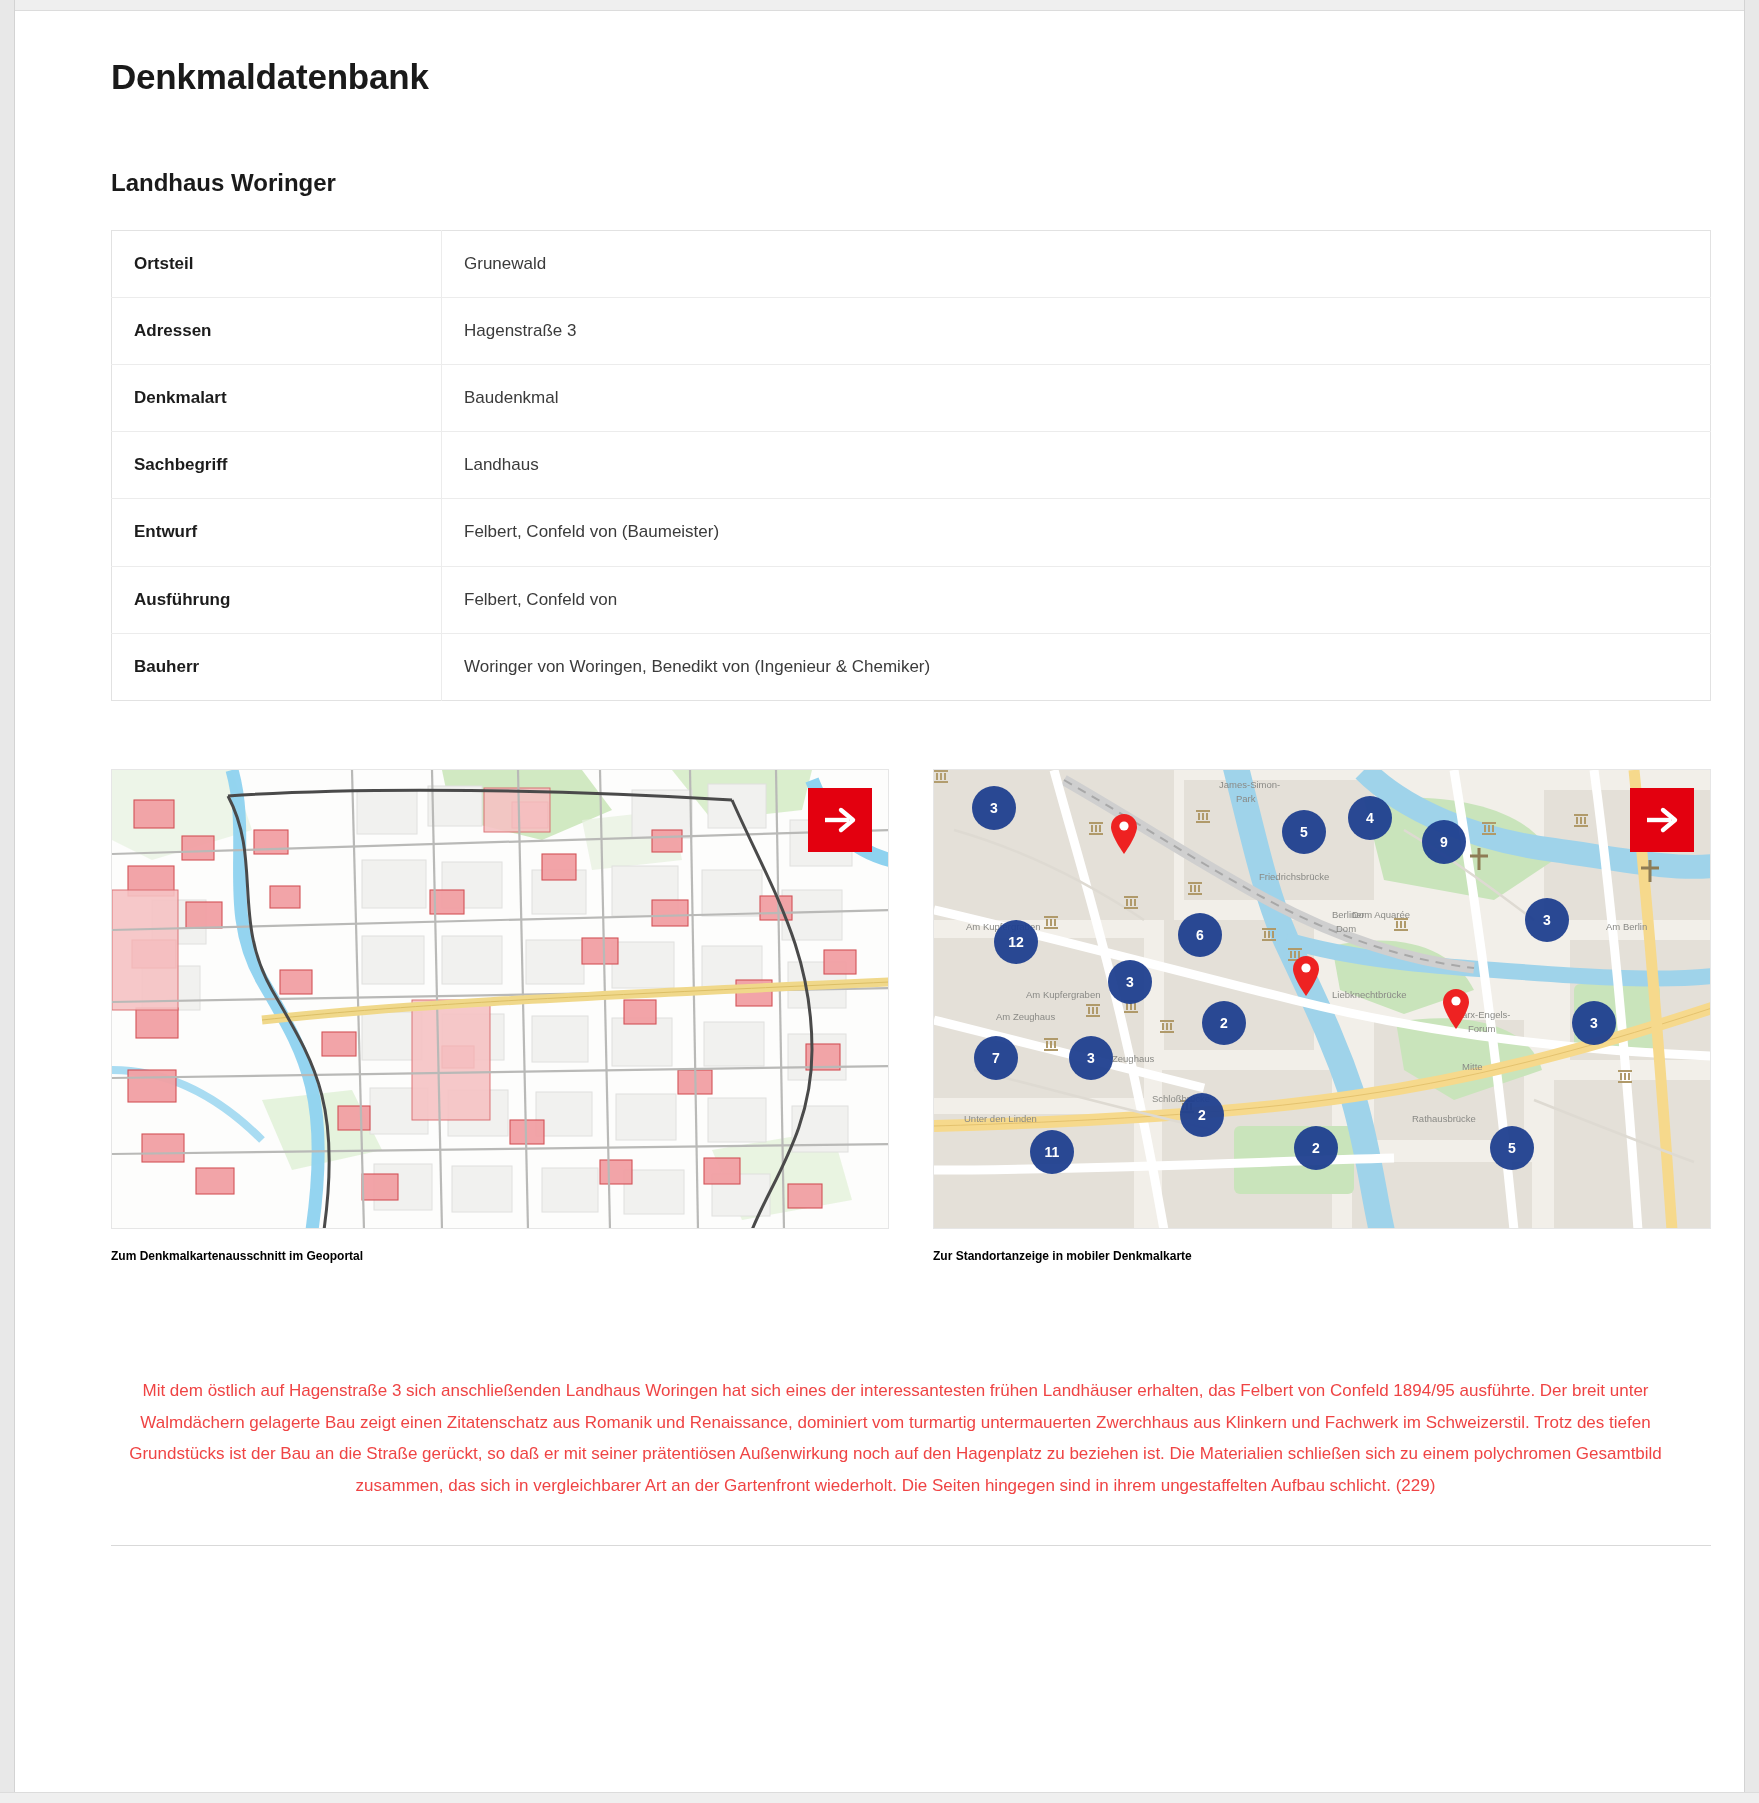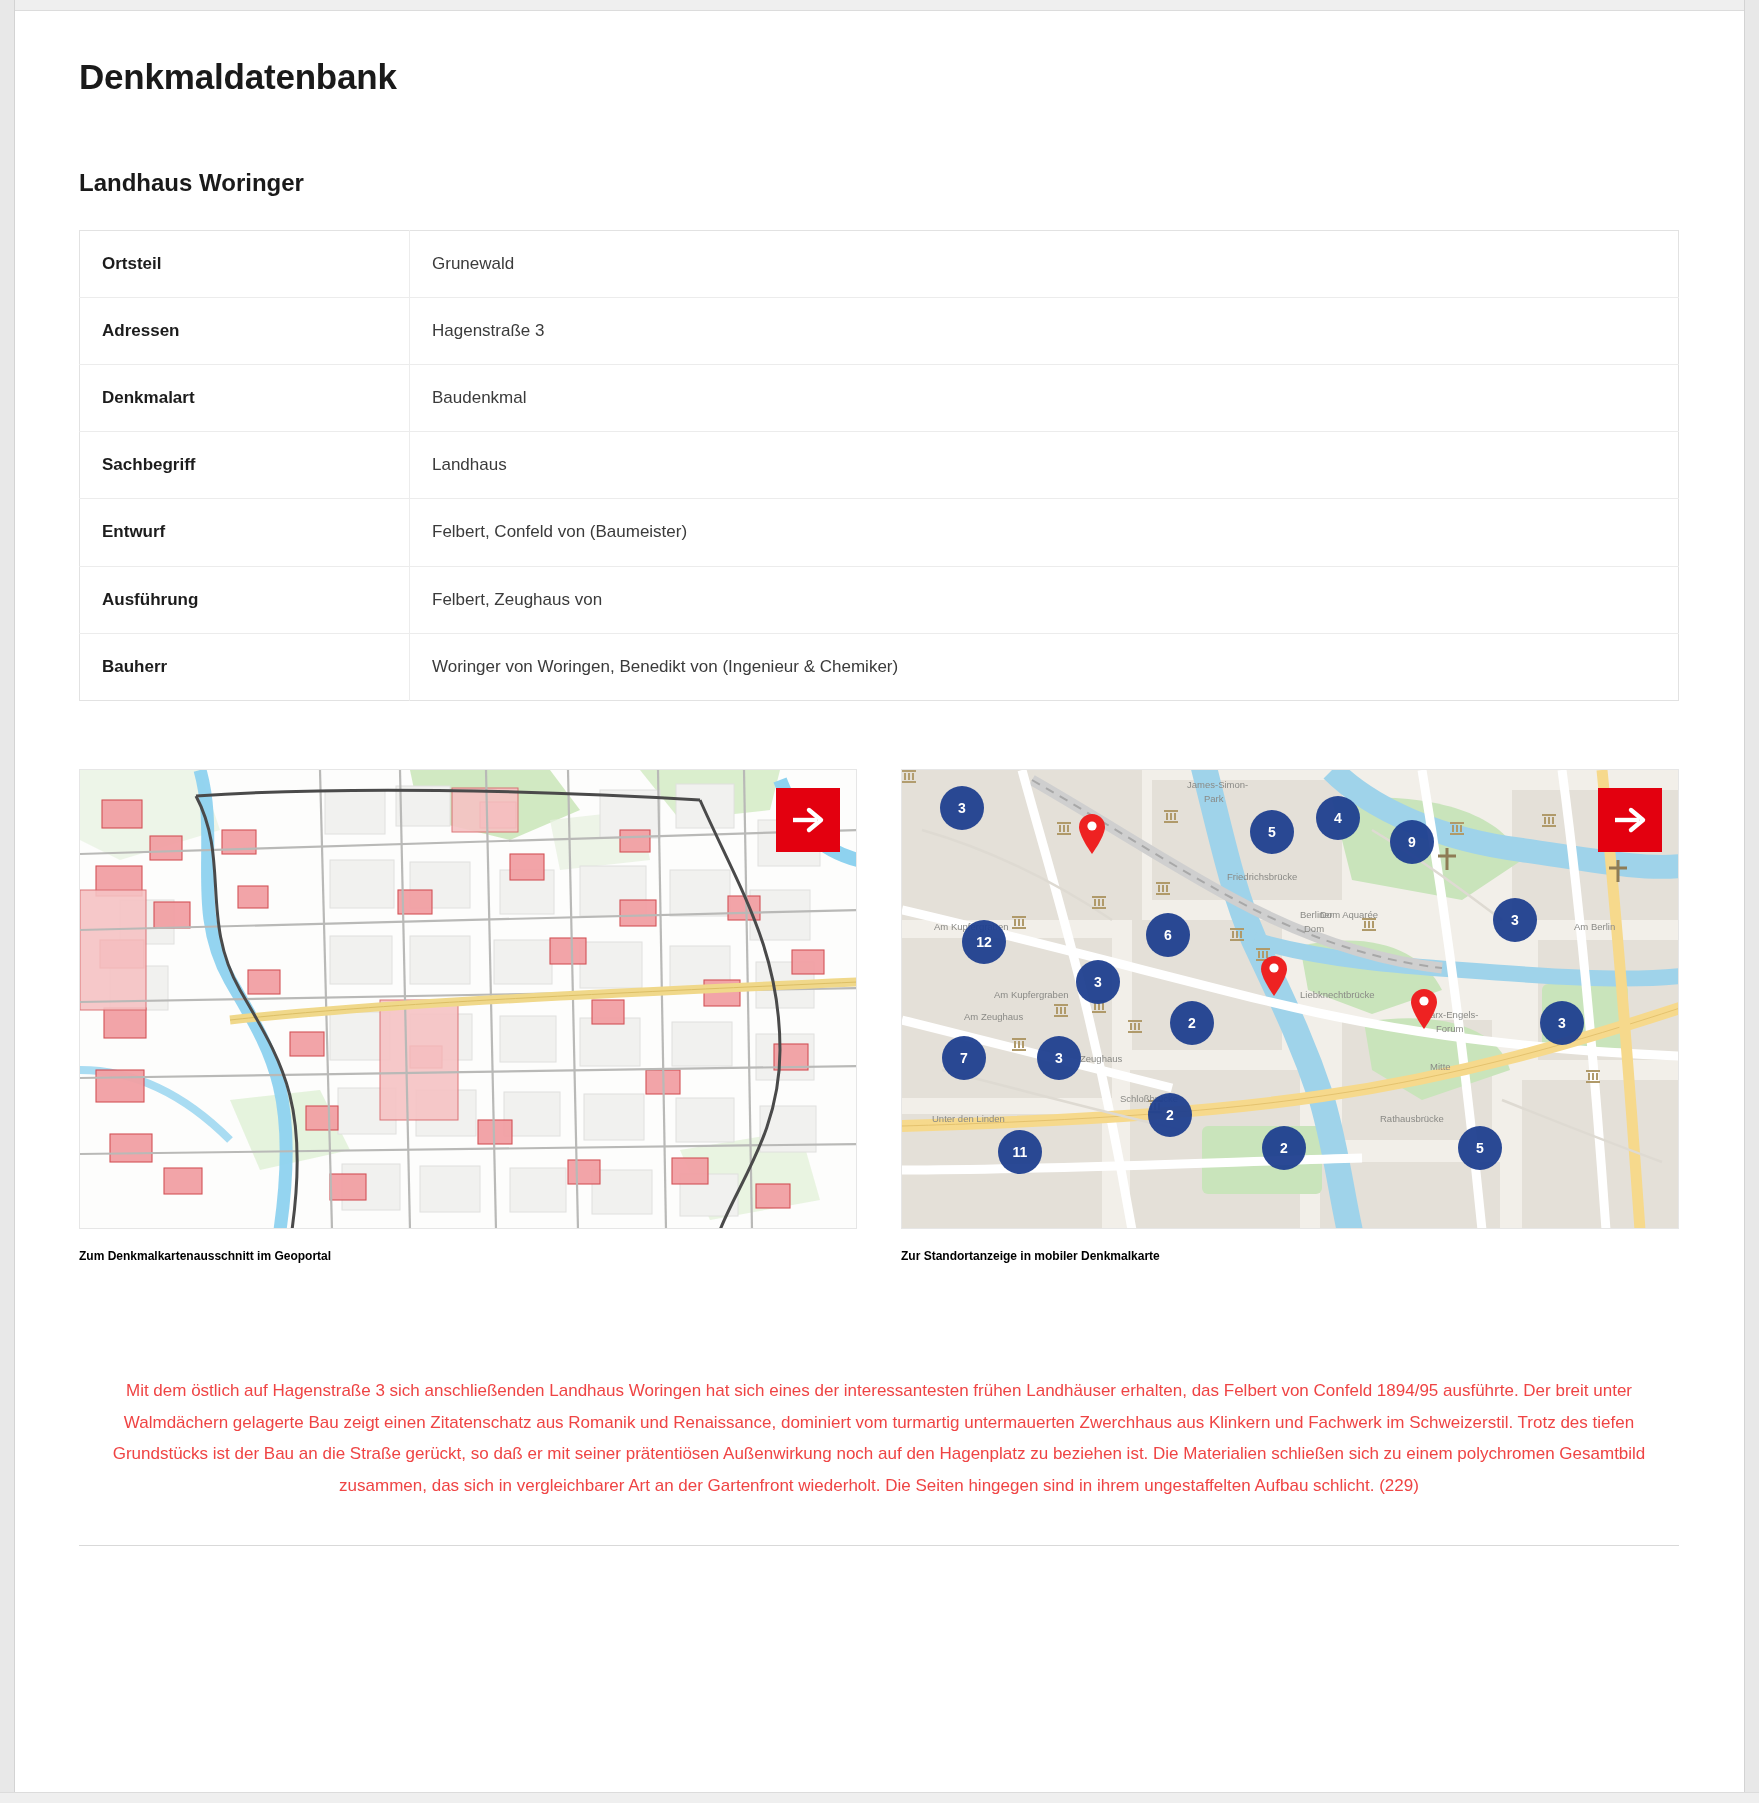--- a/index.html
+++ b/index.html
@@ -33,20 +33,21 @@
     position: absolute; left: 0; bottom: 0; width: 1759px; height: 10px;
     background: #efefef; border-top: 1px solid #dcdcdc;
   }
   #content {
     position: absolute;
     left: 15px; top: 11px;
     width: 1729px;
     height: 1781px;
     background: #ffffff;
     box-sizing: border-box;
+    padding-left: 32px;
   }
   .inner {
     padding: 0 64px;
   }
 
   h1.page-title {
     font-size: 35px;
     font-weight: bold;
     color: #1a1a1a;
     letter-spacing: -0.2px;
@@ -190,21 +191,21 @@
             <tr>
               <th>Sachbegriff</th>
               <td>Landhaus</td>
             </tr>
             <tr>
               <th>Entwurf</th>
               <td>Felbert, Confeld von (Baumeister)</td>
             </tr>
             <tr>
               <th>Ausführung</th>
-              <td>Felbert, Zeughaus von</td>
+              <td>Felbert, Confeld von</td>
             </tr>
             <tr>
               <th>Bauherr</th>
               <td>Woringer von Woringen, Benedikt von (Ingenieur &amp; Chemiker)</td>
             </tr>
           </tbody>
       </table>
 
       <div class="maps-row">
 

